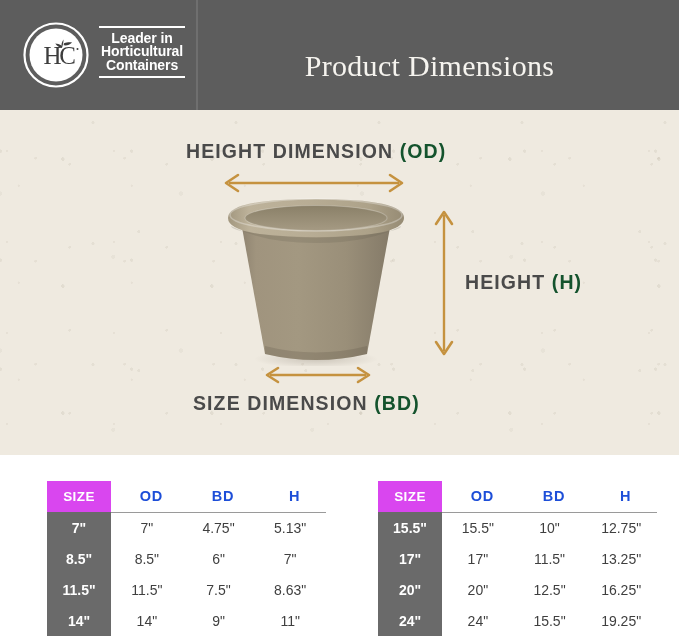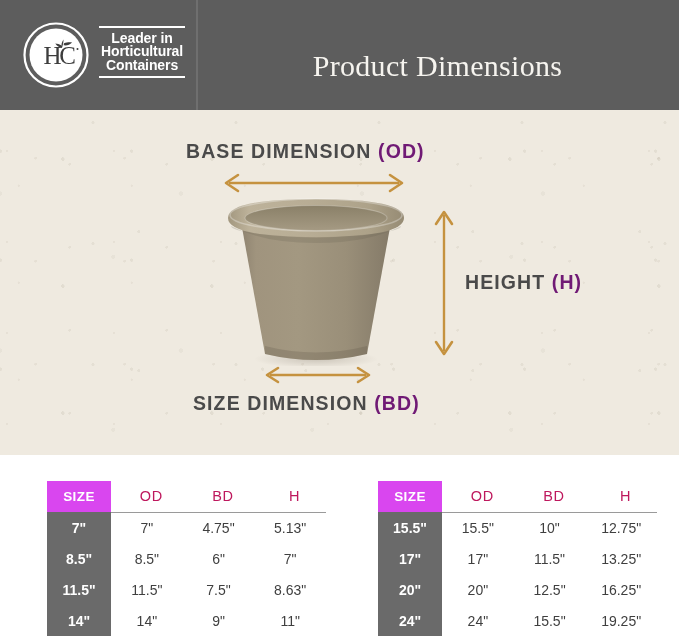--- a/index.html
+++ b/index.html
@@ -63,21 +63,21 @@
   
   #header-divider {
     position: absolute;
     left: 196px; top: 0;
     width: 1.5px; height: 110px;
     background: #6f6f6f;
   }
 
   #header-title {
     position: absolute;
-    left: 196px; top: 0;
+    left: 188px; top: 0;
     width: 483px; height: 132px;
     display: flex;
     align-items: center;
     justify-content: center;
     color: #f6f4ef;
     font-family: "Liberation Serif", serif;
     font-size: 30px;
     font-weight: normal;
     letter-spacing: 0.3px;
   }
@@ -117,21 +117,21 @@
 
   
   .callout {
     position: absolute;
     font-size: 19.5px;
     font-weight: bold;
     letter-spacing: 1.1px;
     color: #4a4a4a;
     white-space: nowrap;
   }
-  .callout .abbr { color: #701a75; }
+  .callout .abbr { color: #14532d; }
 
   #label-od { left: 186px; top: 140px; }
   #label-bd { left: 193px; top: 392px; }
   #label-h  { left: 465px; top: 271px; }
 
   
   .arrow-svg { position: absolute; }
   #arrow-od { left: 219px; top: 171px; }
   #arrow-bd { left: 260px; top: 364px; }
   #arrow-h  { left: 432px; top: 205px; }
@@ -164,23 +164,23 @@
   .dim-table td.size-cell {
     background: #6a6a6a;
     color: #ffffff;
     font-size: 14px;
     font-weight: bold;
     width: 64px;
   }
 
   
   .dim-table th.measure-head {
-    color: #be185d;
+    color: #1d4ed8;
     font-size: 14.5px;
-    font-weight: normal;
+    font-weight: bold;
     letter-spacing: 0.8px;
     border-bottom: 1.5px solid #9a9a9a;
     width: 71.6px;
     padding-left: 9px;
   }
   .dim-table td.measure-cell {
     color: #3f3f3f;
     font-size: 14px;
     font-weight: normal;
     background: #ffffff;
@@ -221,21 +221,21 @@
     <div id="header-divider"></div>
 
     <div id="header-title">Product Dimensions</div>
   </div>
 
   <div id="cream-panel">
     <div id="cream-bg"></div>
   </div>
 
   <div class="callout" id="label-od">
-    <span>BASE DIMENSION</span><span>&nbsp;</span><span class="abbr">(OD)</span>
+    <span>HEIGHT DIMENSION</span><span>&nbsp;</span><span class="abbr">(OD)</span>
   </div>
 
   <svg class="arrow-svg" id="arrow-od" width="190" height="24" viewBox="0 0 190 24">
     <line x1="10" y1="12" x2="180" y2="12" stroke="#c5923f" stroke-width="2.4"></line>
     <polyline points="19,4 7,12 19,20" fill="none" stroke="#c5923f" stroke-width="2.6" stroke-linecap="round" stroke-linejoin="round"></polyline>
     <polyline points="171,4 183,12 171,20" fill="none" stroke="#c5923f" stroke-width="2.6" stroke-linecap="round" stroke-linejoin="round"></polyline>
   </svg>
 
   <div id="pot">
     <svg width="196" height="170" viewBox="0 0 196 170">

